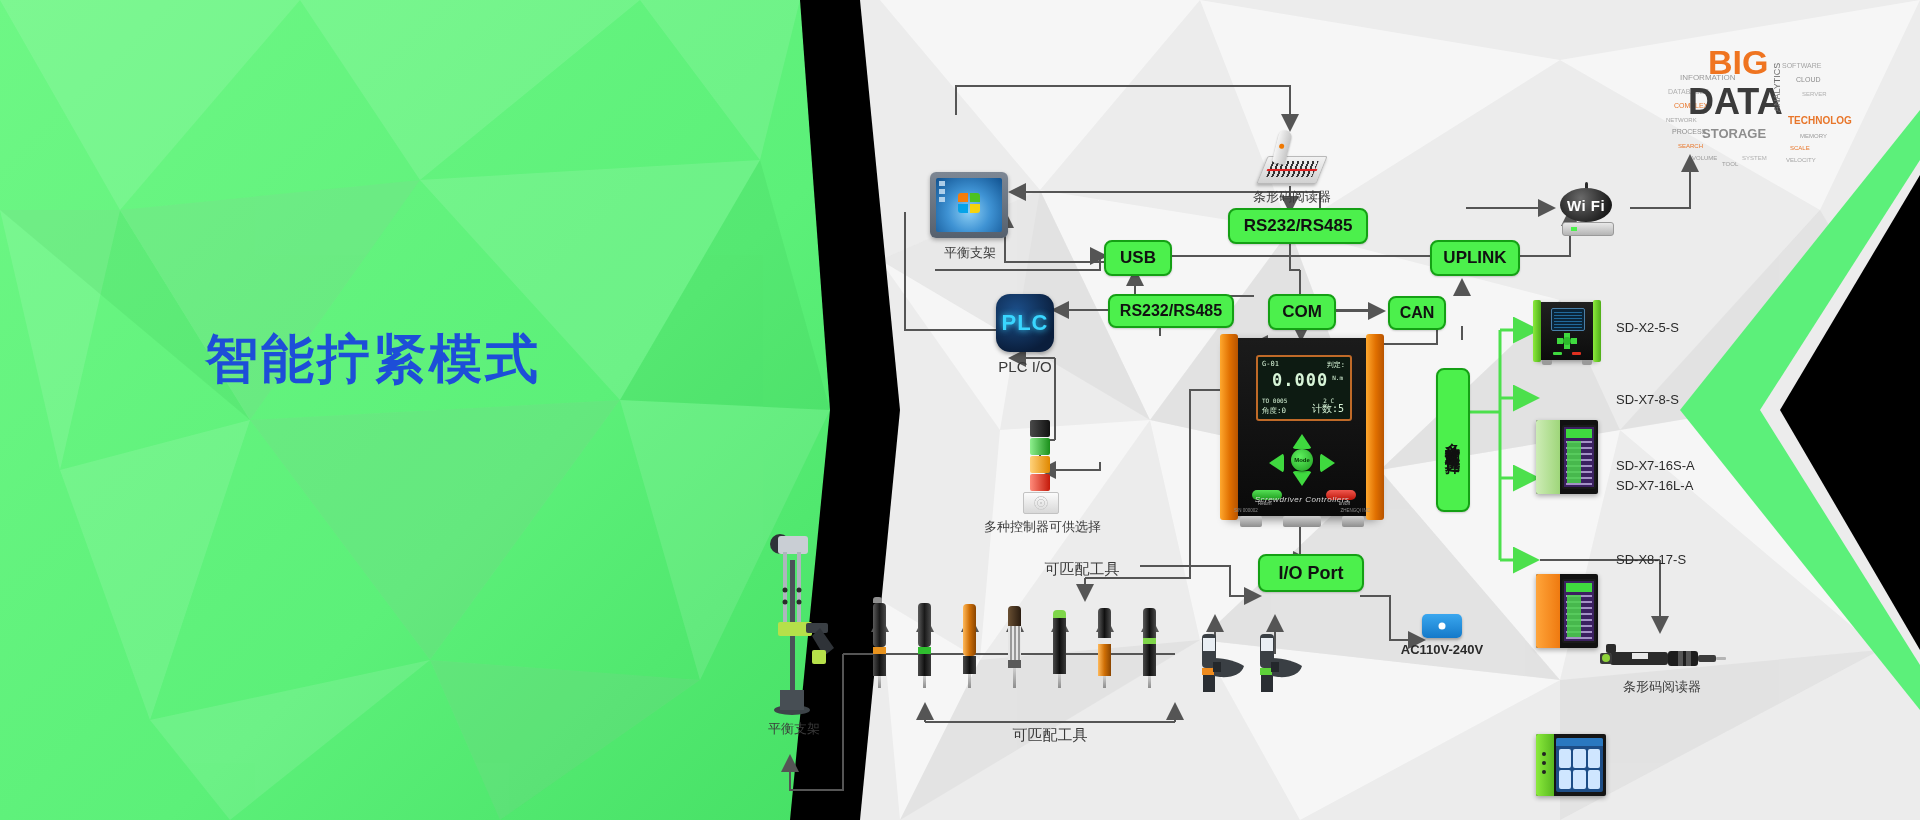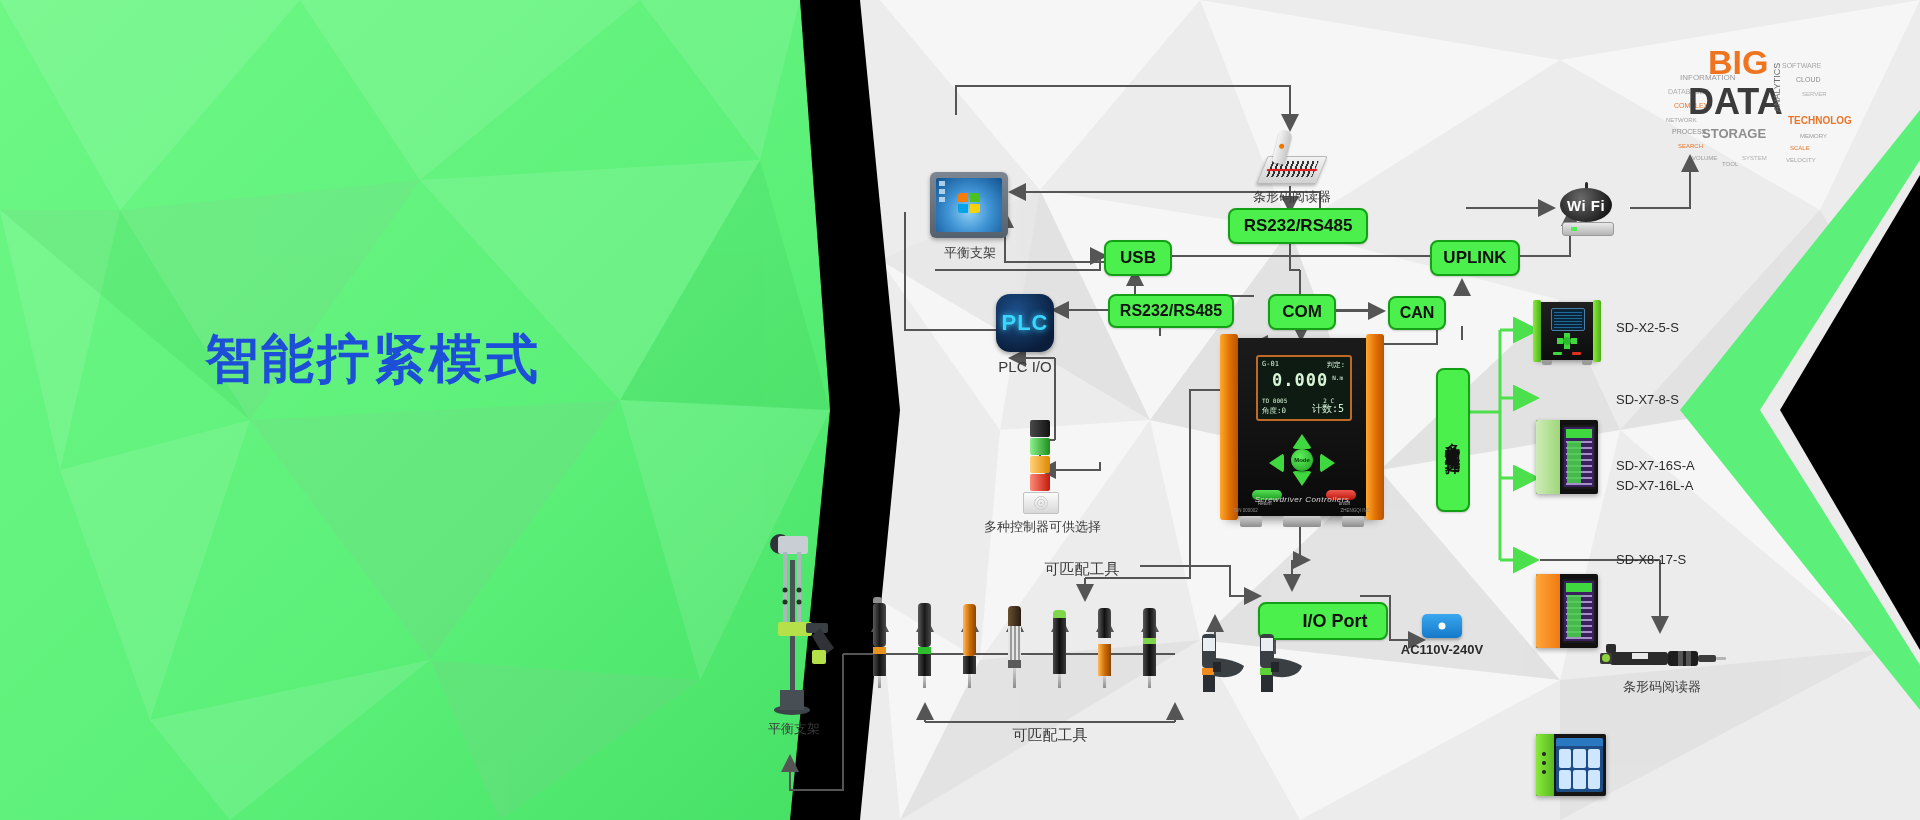--- a/index.html
+++ b/index.html
@@ -584,21 +584,21 @@
     <div class="chip" style="left:1430px;top:240px;width:86px;height:32px;font-size:17px;">UPLINK</div>
 
     <div class="chip" style="left:1268px;top:294px;width:64px;height:32px;font-size:17px;">COM</div>
 
     <div class="chip" style="left:1388px;top:296px;width:54px;height:30px;font-size:16px;">CAN</div>
 
     <div class="chip" style="left:1108px;top:294px;width:122px;height:30px;font-size:16px;">RS232/RS485</div>
 
     <div class="chip" style="left:1228px;top:208px;width:136px;height:32px;font-size:17px;">RS232/RS485</div>
 
-    <div class="chip" style="left:1258px;top:602px;width:102px;height:34px;font-size:18px;padding-left:24px;">I/O Port</div>
+    <div class="chip" style="left:1258px;top:554px;width:102px;height:34px;font-size:18px;">I/O Port</div>
 
     <div class="chip chip-vert" style="left:1436px;top:368px;width:30px;height:140px;font-size:15px;">多种控制器可供选择</div>
 
     <div class="dev" style="left:1422px;top:614px;">
       <div class="brick"></div>
     </div>
     <div class="cap" style="left:1380px;top:642px;width:124px;font-weight:bold;color:#2a2a2a;">AC110V-240V</div>
 
     <div class="mdl mdl-x2" style="left:1536px;top:302px;">
       <div class="sr l"></div>

